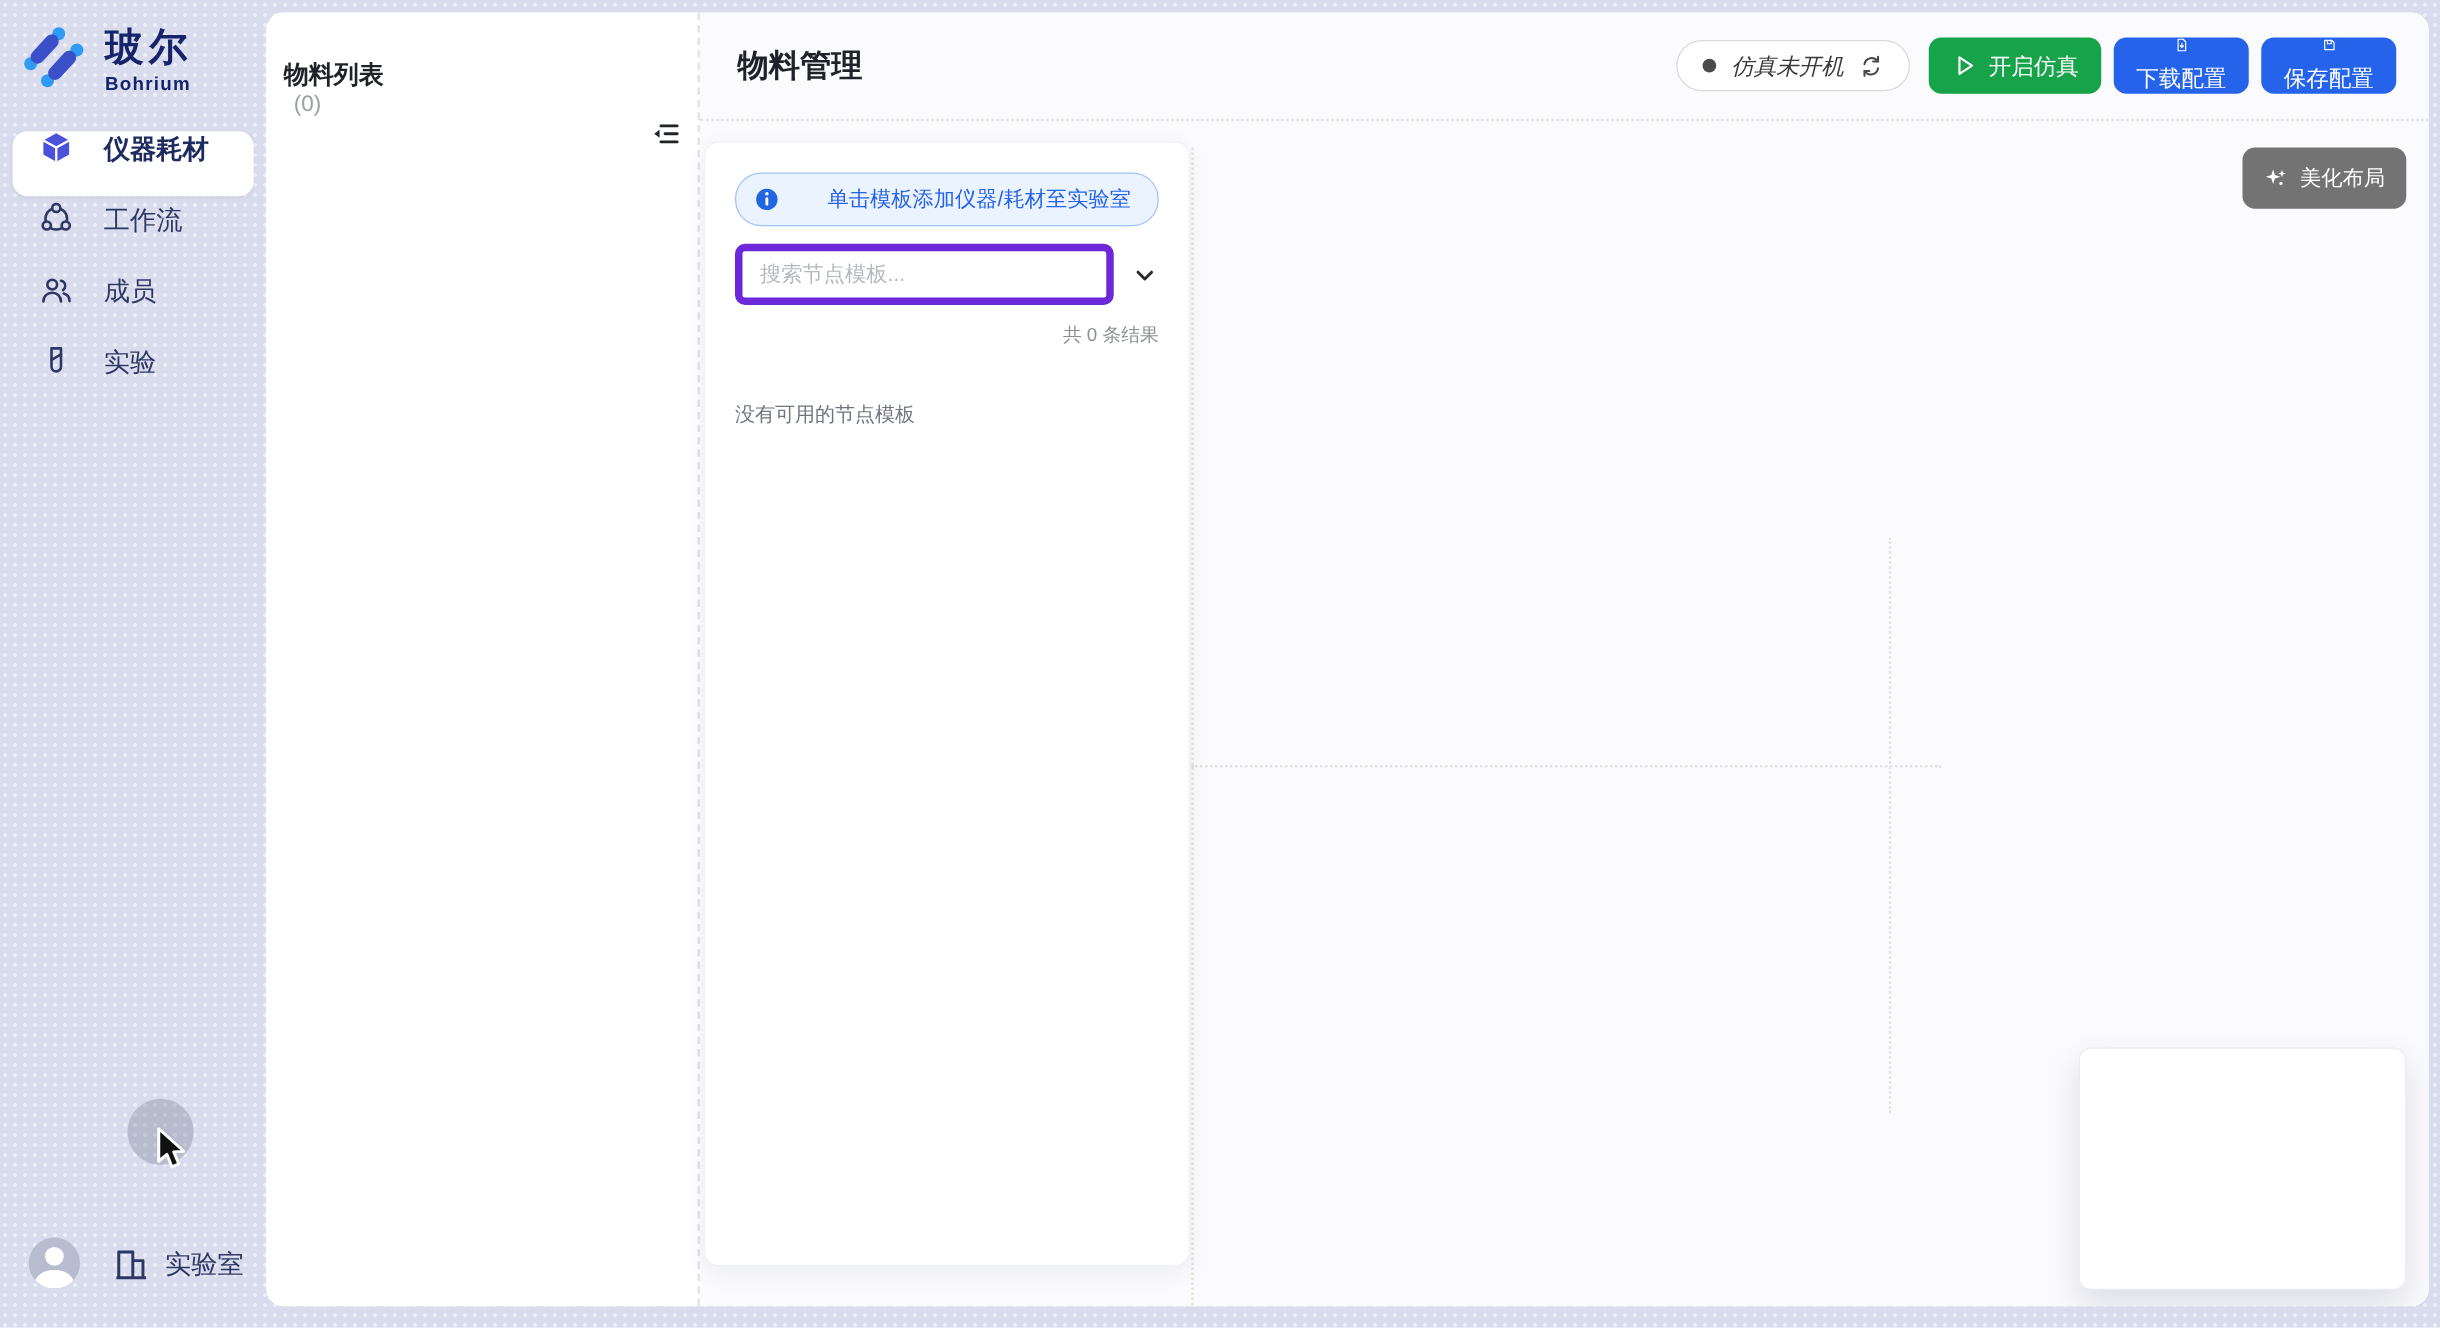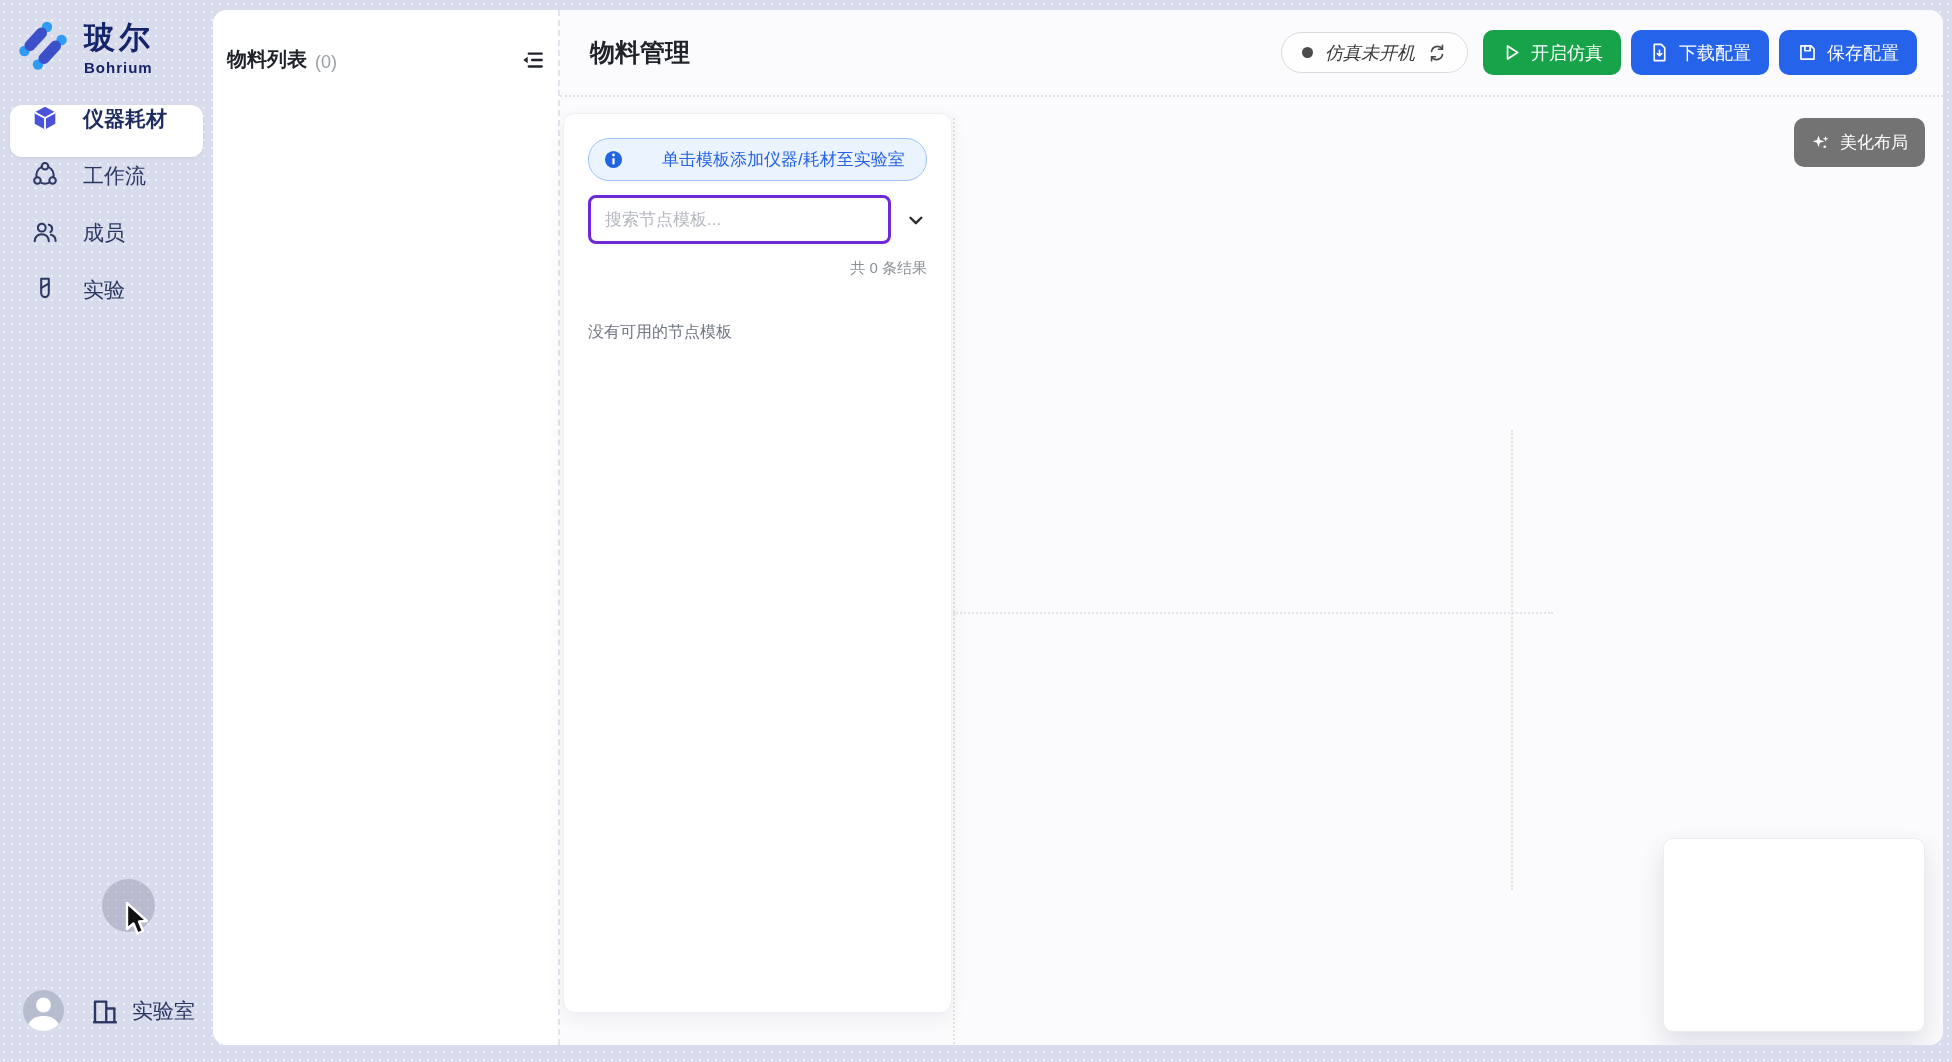--- a/index.html
+++ b/index.html
@@ -34,54 +34,54 @@
   
   .click-circle { position:absolute; left:102px; top:879px; width:53px; height:53px; border-radius:50%;
                   background:rgba(112,118,140,0.32); }
   .cursor { position:absolute; left:124px; top:901px; width:30px; height:38px; }
 
   
   .card { position:absolute; left:213px; top:10px; width:1730px; height:1035px;
           background:#ffffff; border-radius:14px; overflow:hidden; display:flex; }
 
   .list-panel { width:347px; height:100%; background:#ffffff; border-right:2px dashed #e3e3ee; position:relative; }
-  .list-header { position:absolute; left:14px; right:13px; top:36px; display:flex; align-items:flex-end; }
+  .list-header { position:absolute; left:14px; right:13px; top:36px; display:flex; align-items:flex-start;flex-direction:column; }
   .list-title { font-size:20px; font-weight:bold; color:#1f2329; }
   .list-count { font-size:18px; color:#9aa0a6; margin-left:8px; }
   .fold-btn { margin-left:auto; width:26px; height:26px; cursor:pointer; }
 
   .main { flex:1; background:#fbfbfd; position:relative; }
   .main-header { height:87px; border-bottom:2px dotted #dfe0ec; display:flex; align-items:center; padding:0 26px 0 30px; }
   .page-title { font-size:25px; font-weight:bold; color:#1f2329; }
   .header-controls { margin-left:auto; display:flex; align-items:center; gap:10px; }
   .status-pill { height:41px; background:#fefefe; border:1px solid #dadada; border-radius:21px;
                  display:flex; align-items:center; gap:12px; padding:0 20px; margin-right:5px; cursor:default; }
   .status-dot { width:11px; height:11px; border-radius:50%; background:#4b4b4b; }
   .status-text { font-size:18px; color:#3a3a3a;font-style:italic; }
   .refresh-btn { width:20px; height:20px; cursor:pointer; }
   .btn { height:45px; border:none; border-radius:10px; display:flex; align-items:center; gap:9px;
          padding:0 18px; font-size:18px; color:#ffffff; cursor:pointer; font-family:inherit; }
   .btn-green { background:#17a34a; }
-  .btn-blue  { background:#2563eb; }
+  .btn-blue  { background:#2563eb;flex-direction:column; }
   .btn svg { width:21px; height:21px; }
 
   
   .guide { position:absolute; }
   .guide.v { border-left:2px dotted #e4e3d8; width:0; }
   .guide.h { border-top:2px dotted #e2e1e9; height:0; }
 
   
   .tpl-panel { position:absolute; left:3px; top:103px; width:389px; height:900px; background:#ffffff;
                border:1px solid #f0f0f4; border-radius:12px; box-shadow:0 6px 18px rgba(60,66,100,0.07);
                padding:24px 24px 0 24px; }
   .hint-banner { height:43px; border-radius:21px; background:#ebf3ff; border:1px solid #9ec3fa;
                  display:flex; align-items:center; gap:11px; padding:0 15px; margin-bottom:14px; }
   .hint-text { font-size:17px; color:#2563eb; white-space:nowrap;margin-left:28px; }
   .search-row { display:flex; align-items:center; gap:14px; }
-  .search-input { width:307px; height:49px; border:3px solid #6d28d9; border-radius:8px; background:#fff;
+  .search-input { width:307px; height:49px; border:6px solid #6d28d9; border-radius:8px; background:#fff;
                   font-size:17px; padding:0 14px; color:#333; font-family:inherit; outline:none; }
   .search-input::placeholder { color:#b4b8bf; }
   .chevron-btn { width:22px; height:22px; cursor:pointer; }
   .result-count { text-align:right; font-size:15px; color:#8c9196; margin-top:15px; }
   .empty-text { font-size:16px; color:#6f7680; margin-top:44px; }
 
   .beautify-btn { position:absolute; top:108px; right:18px; height:49px; border:none; border-radius:10px;
                   background:#737373; color:#fff; font-size:17px; display:flex; align-items:center; gap:9px;
                   padding:0 17px; cursor:pointer; font-family:inherit; }
   .beautify-btn svg { width:20px; height:20px; }

